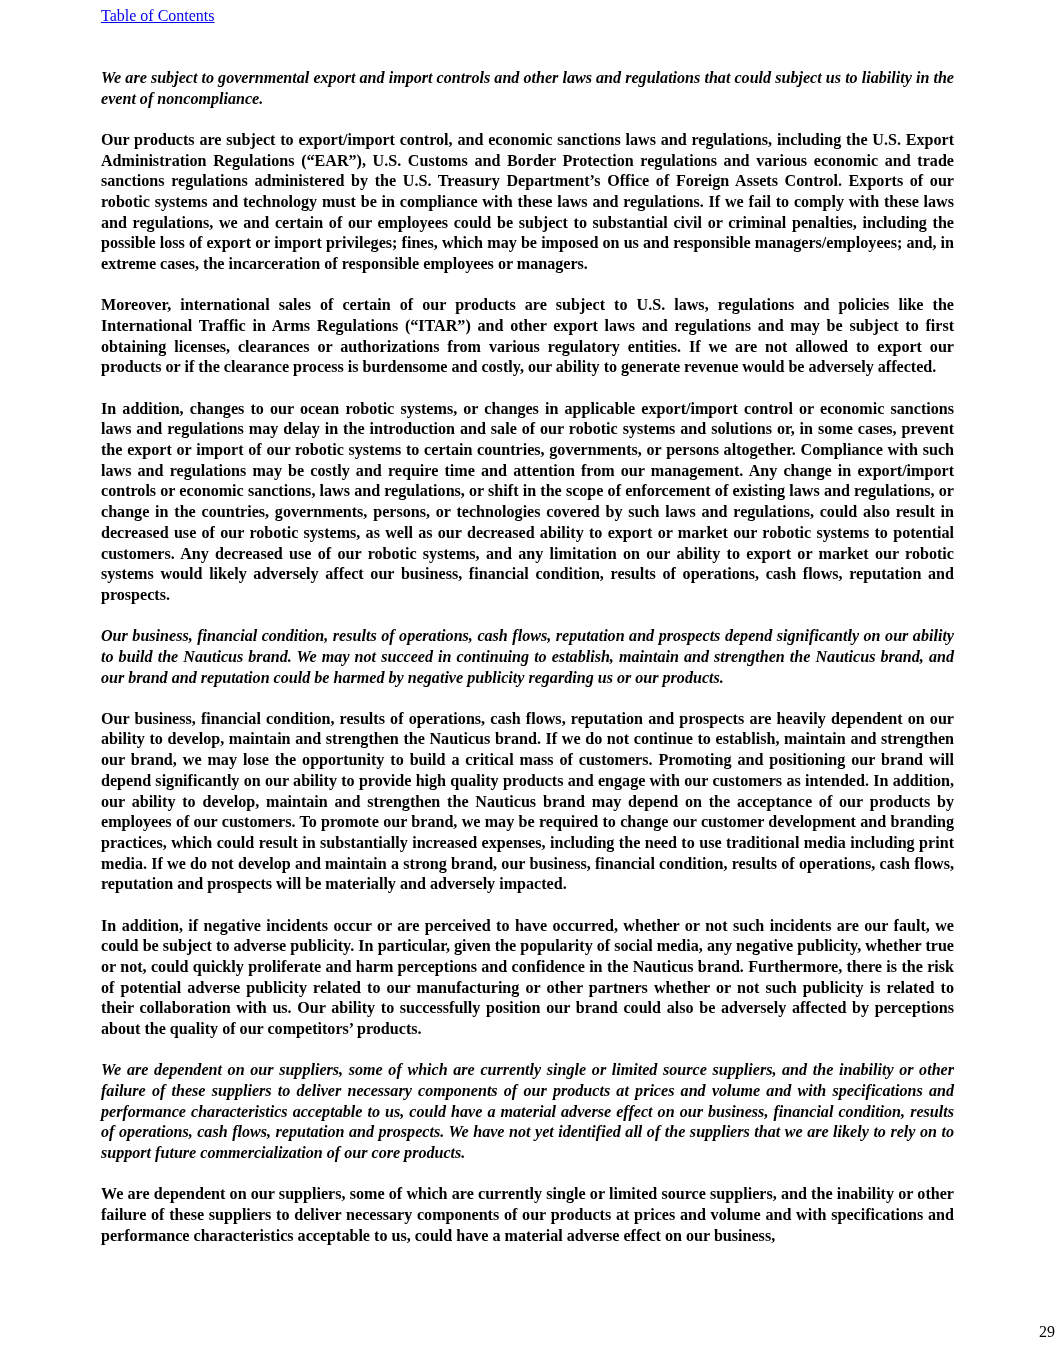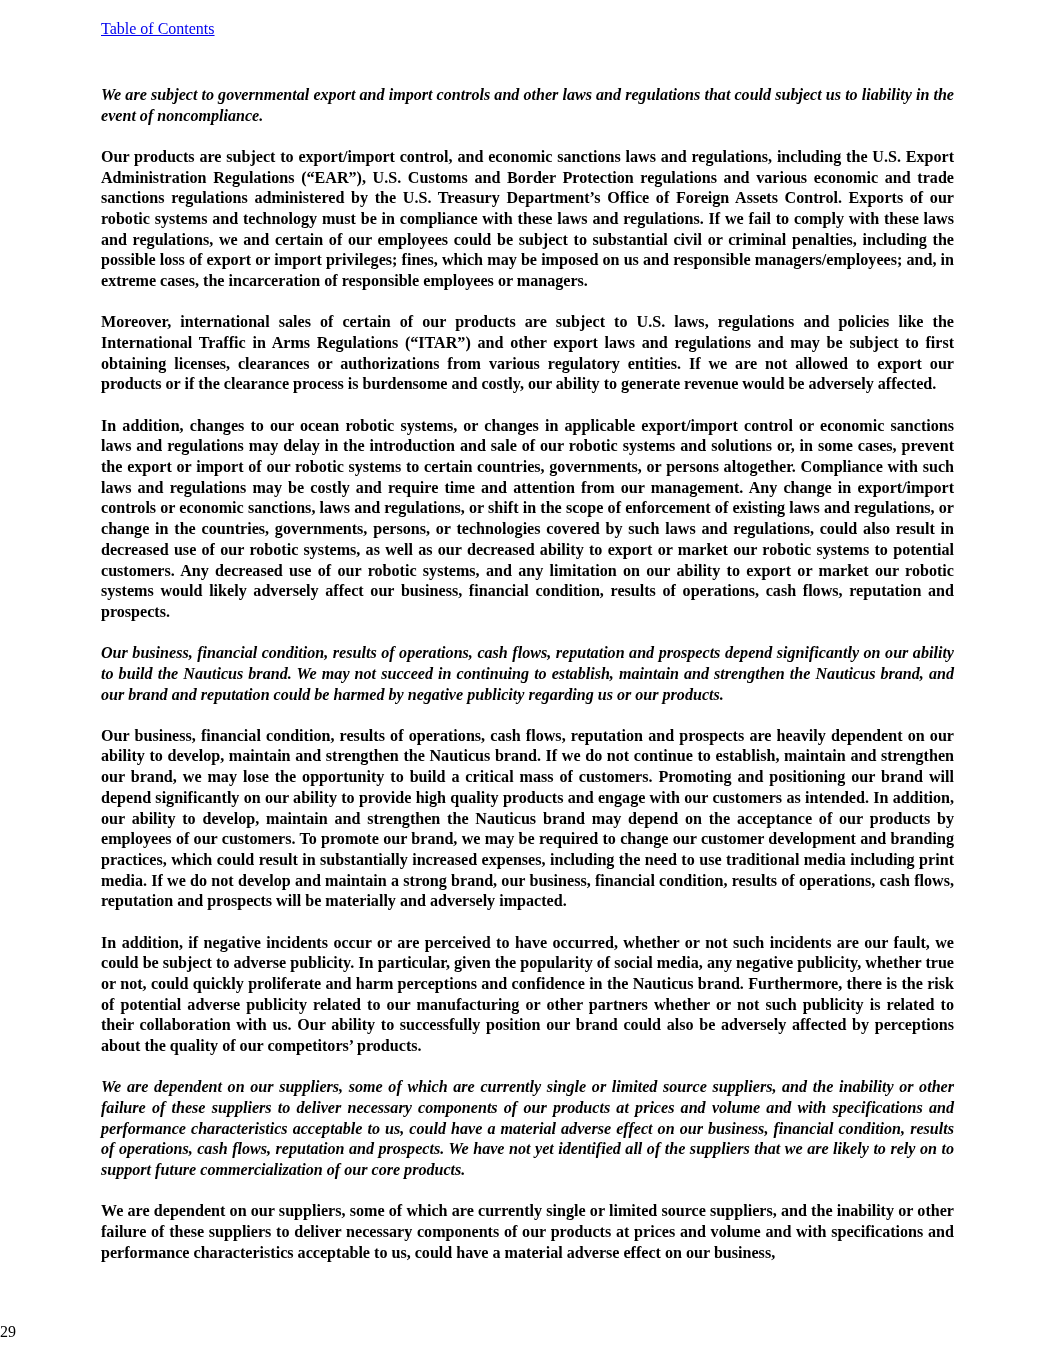--- a/index.html
+++ b/index.html
@@ -11,50 +11,50 @@
       width: 1055px;
       height: 1365px;
       position: relative;
       overflow: hidden;
       font-family: "Liberation Serif", "DejaVu Serif", serif;
       color: #000000;
     }
     .toc-link {
       position: absolute;
       left: 101px;
-      top: 19px;
+      top: 6px;
       font-size: 16px;
       line-height: 20px;
       color: #0000ee;
       text-decoration: underline;
       cursor: pointer;
     }
     .content {
       position: absolute;
       left: 101px;
-      top: 85px;
+      top: 68px;
       width: 853px;
     }
     .para {
       font-size: 16.1px;
       line-height: 20.7px;
       text-align: justify;
       margin: 0 0 20.5px 0;
       font-weight: bold;
     }
     .para.heading {
       font-weight: bold;
       font-style: italic;
     }
     .page-number {
       position: absolute;
       left: 0;
       width: 1055px;
       top: 1322px;
-      text-align: left;
+      text-align: right;
       font-size: 16px;
       line-height: 20px;
     }
   </style>
 </head>
 <body>
 
 <a class="toc-link">Table of Contents</a>
 
 <div class="content">

